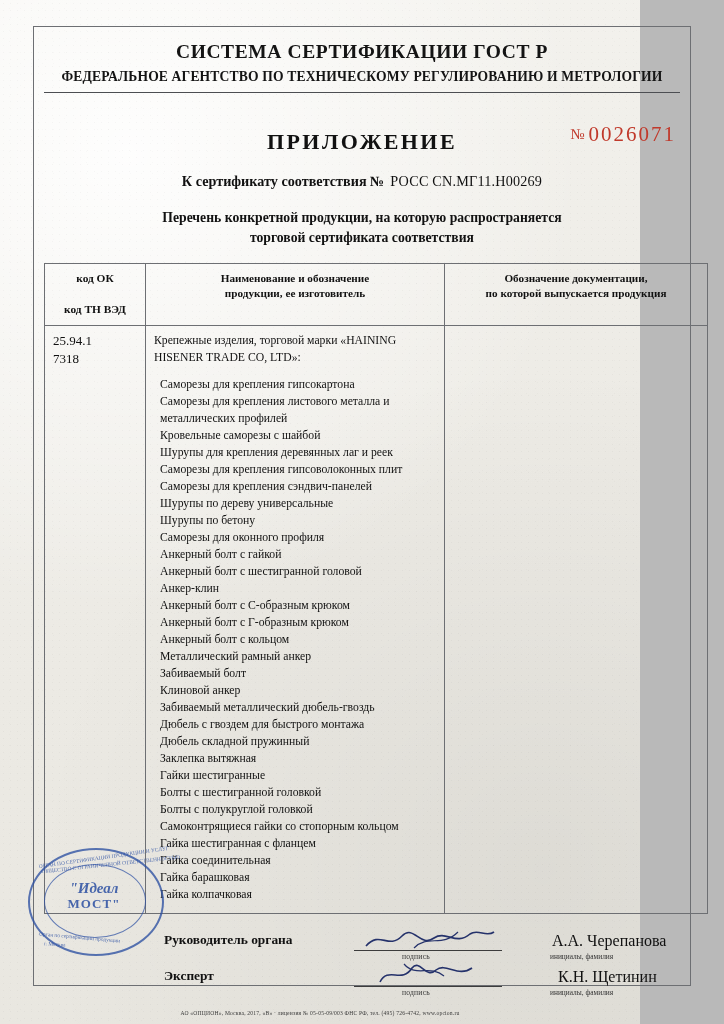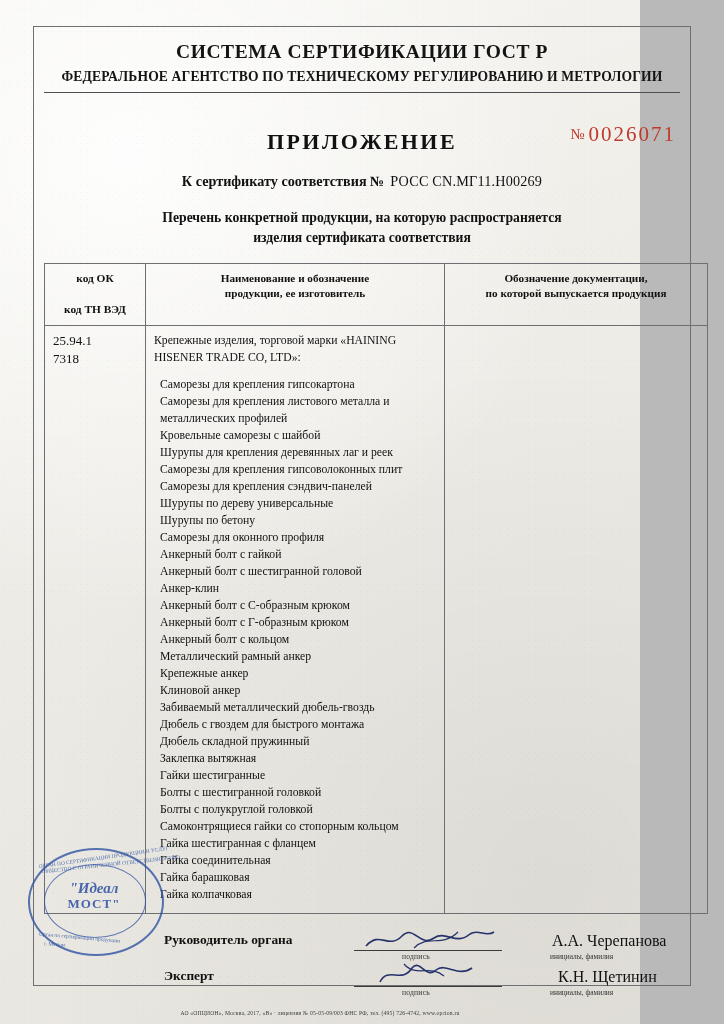--- a/index.html
+++ b/index.html
@@ -301,21 +301,21 @@
     </div>
 
     <div class="prilozhenie">ПРИЛОЖЕНИЕ</div>
 
     <div class="certline">
       <b>К сертификату соответствия №</b><span class="certno">РОСС CN.МГ11.Н00269</span>
     </div>
 
     <div class="subtitle">
       <div>Перечень конкретной продукции,  на которую распространяется</div>
-      <div>изделия сертификата соответствия</div>
+      <div>торговой сертификата соответствия</div>
     </div>
 
     <table class="products">
       <thead>
         <tr>
           <th class="c1">
             <span class="kod">код ОК</span>
             <span class="kod">код ТН ВЭД</span>
           </th>
           <th class="c2">
@@ -350,21 +350,21 @@
               <li>Шурупы по дереву универсальные</li>
               <li>Шурупы по бетону</li>
               <li>Саморезы для оконного профиля</li>
               <li>Анкерный болт с гайкой</li>
               <li>Анкерный болт с шестигранной головой</li>
               <li>Анкер-клин</li>
               <li>Анкерный болт с С-образным крюком</li>
               <li>Анкерный болт с Г-образным крюком</li>
               <li>Анкерный болт с кольцом</li>
               <li>Металлический рамный анкер</li>
-              <li>Крепежные анкер</li>
+              <li>Забиваемый болт</li>
               <li>Клиновой анкер</li>
               <li>Забиваемый металлический дюбель-гвоздь</li>
               <li>Дюбель с гвоздем для быстрого монтажа</li>
               <li>Дюбель складной пружинный</li>
               <li>Заклепка вытяжная</li>
               <li>Гайки шестигранные</li>
               <li>Болты с шестигранной головкой</li>
               <li>Болты с полукруглой головкой</li>
               <li>Самоконтрящиеся гайки со стопорным кольцом</li>
               <li>Гайка шестигранная с фланцем</li>

